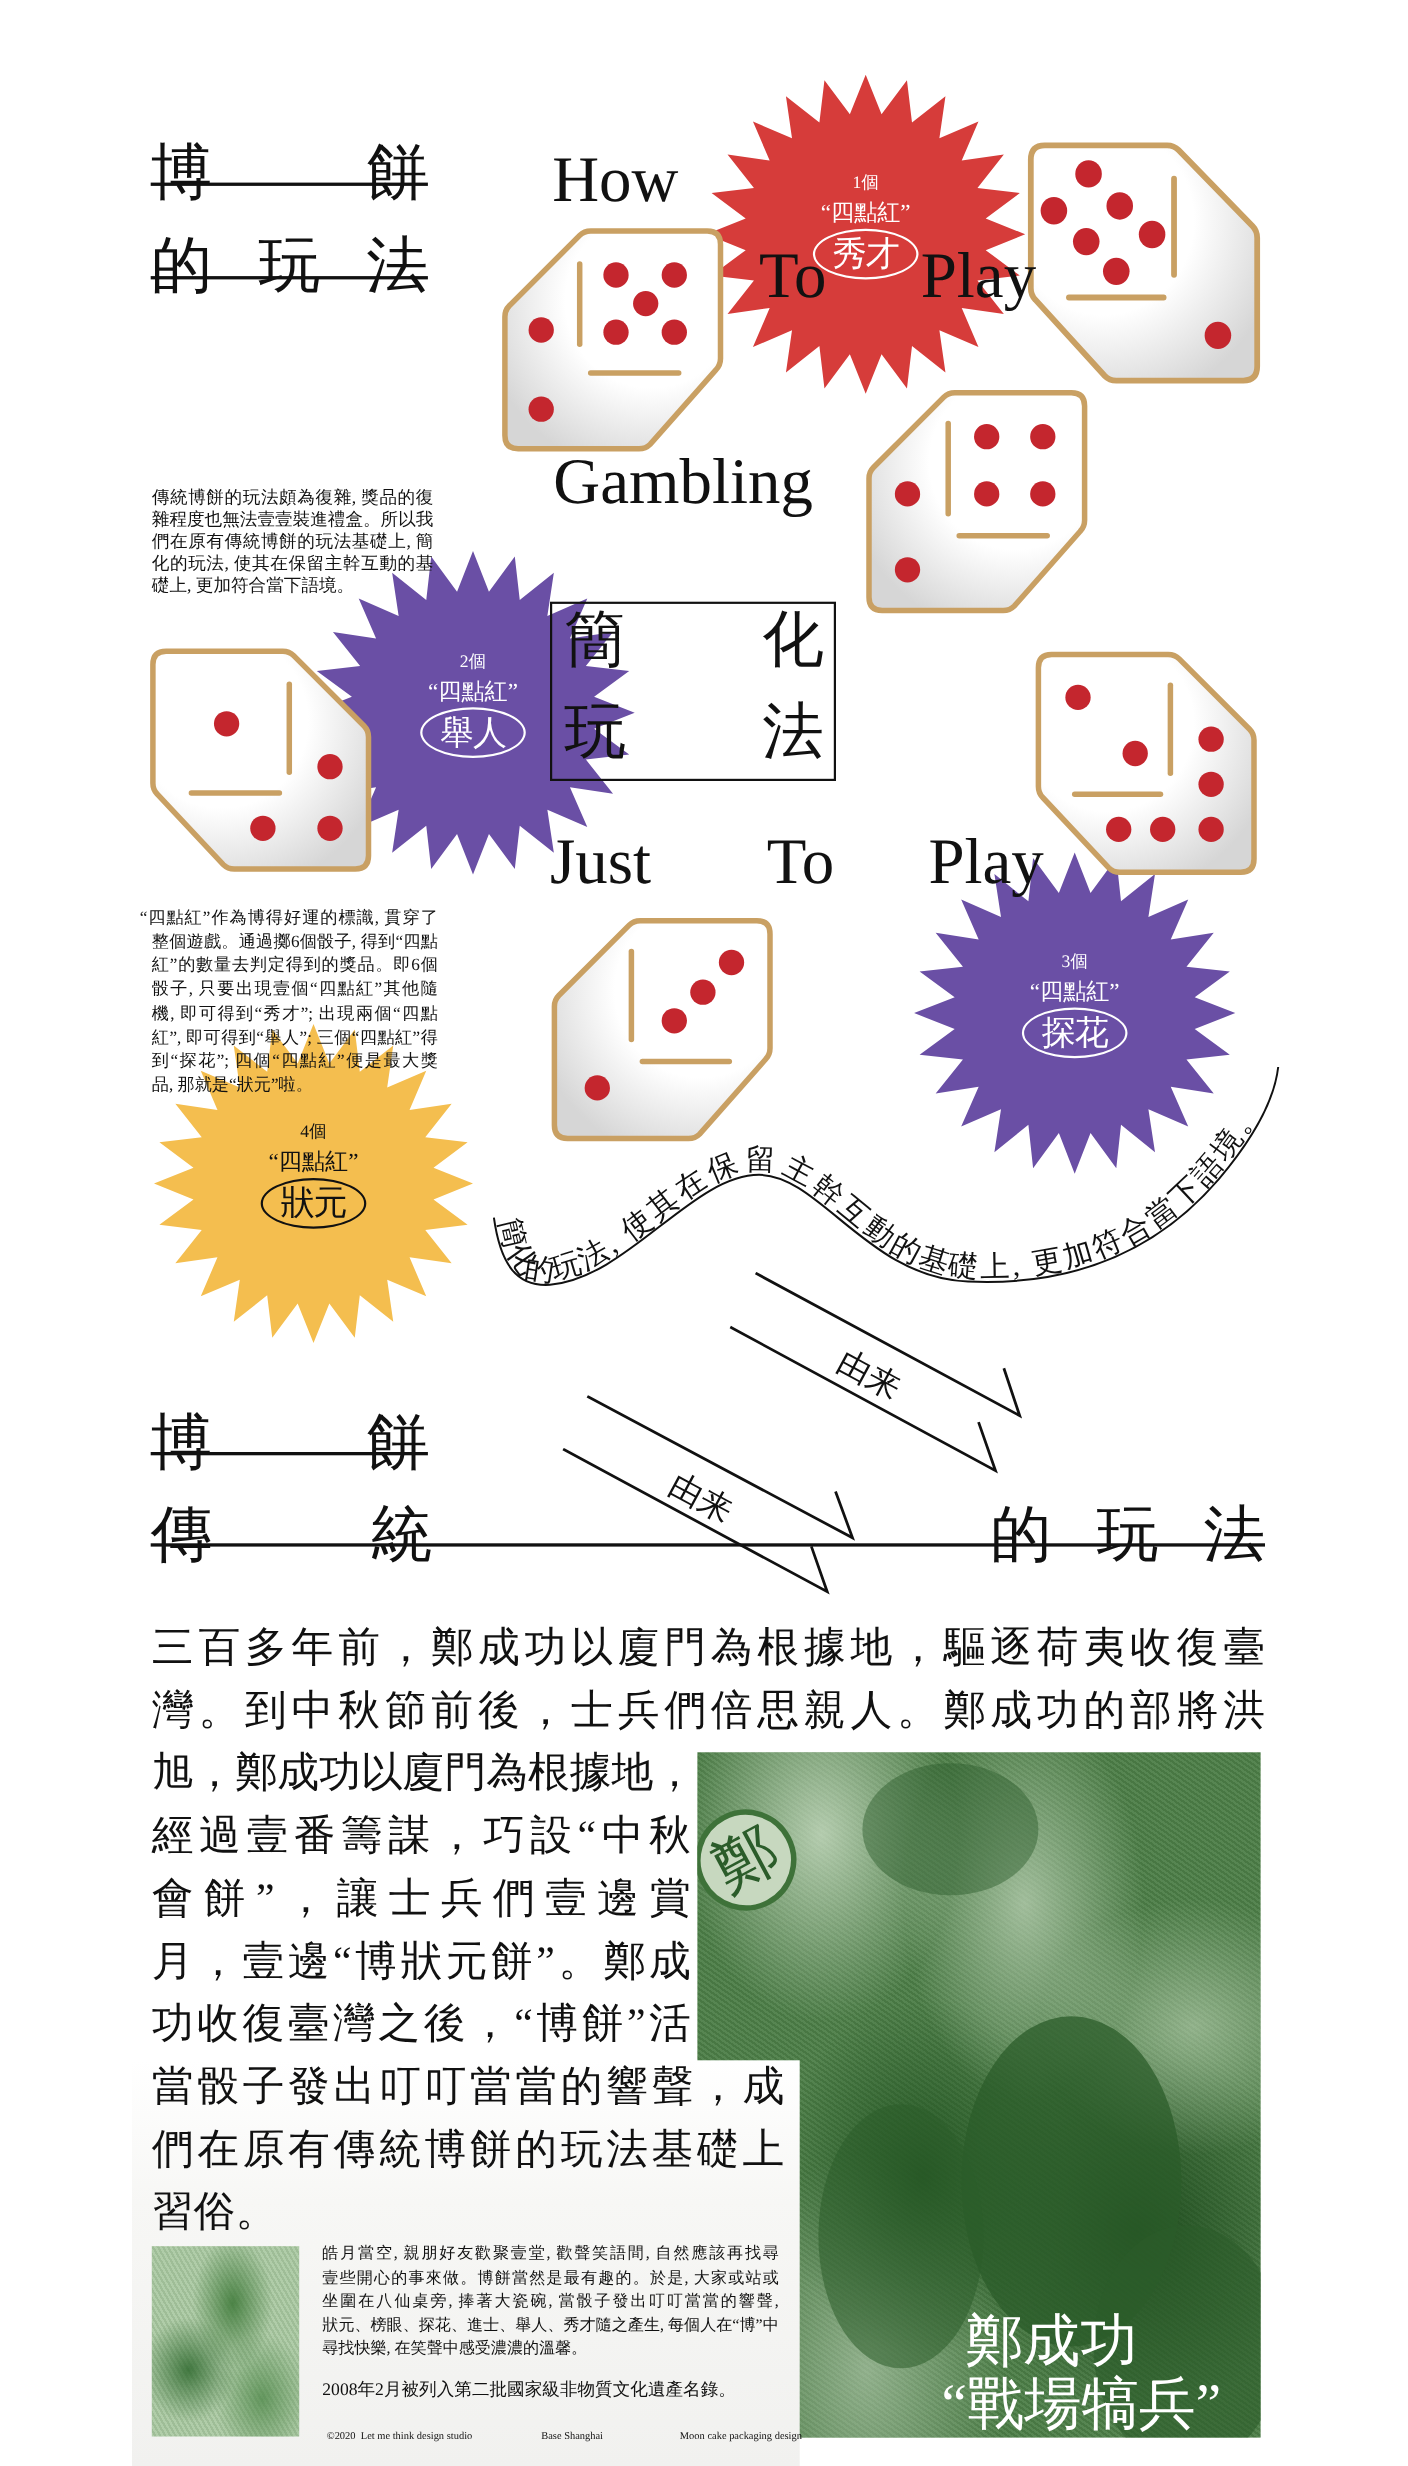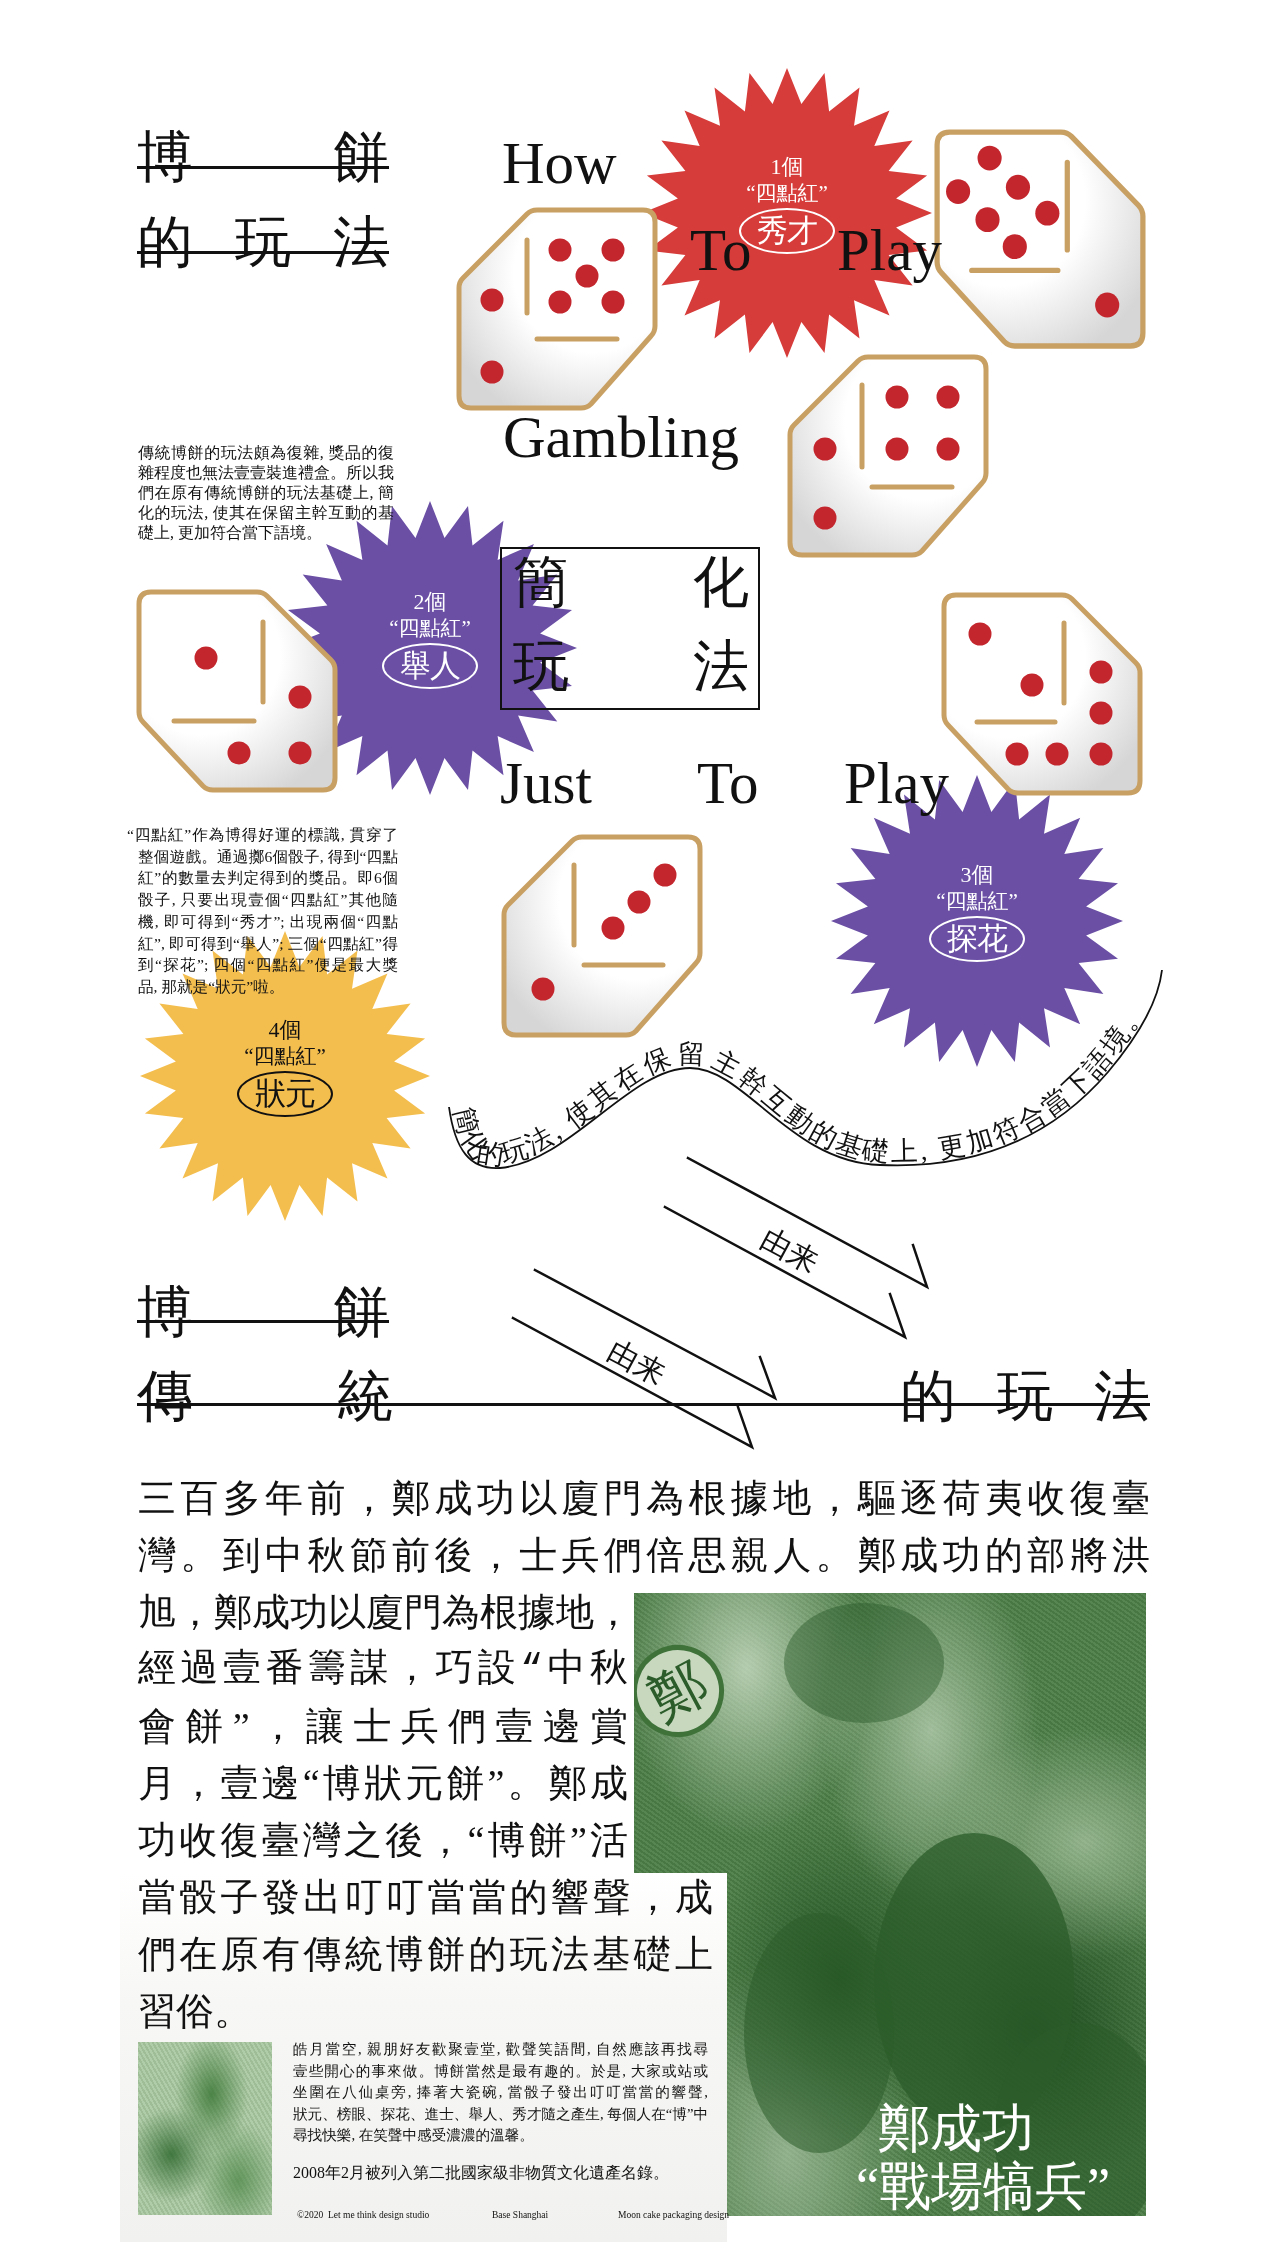--- a/index.html
+++ b/index.html
@@ -25,21 +25,21 @@
     .para { position: absolute; z-index: 4; }
     .para .ln { white-space: nowrap; text-align: justify; text-align-last: justify; }
     .para .ln.last { text-align-last: left; }
     .intro { left: 138px; top: 443px; width: 256px; font-size: 16px; line-height: 20px; }
     .rules { left: 138px; top: 824px; width: 260px; font-size: 15.6px; line-height: 21.7px; }
     .rules .ln.first { margin-left: -11px; }
     .note { left: 293px; top: 2039px; width: 415px; font-size: 14.6px; line-height: 21.6px; }
 
     .badge { position: absolute; width: 200px; text-align: center; z-index: 3; color: #ffffff; }
     .badge.dark { color: #111111; }
-    .badge .count { font-size: 22px; line-height: 26px; height: 26px; }
+    .badge .count { font-size: 16px; line-height: 26px; height: 26px; }
     .badge .label { font-size: 21px; line-height: 26px; height: 26px; }
     .badge .prize { display: inline-block; width: 92px; height: 42px; margin-top: 2px;
                     border: 2px solid currentColor; border-radius: 50%;
                     font-size: 31px; line-height: 42px; letter-spacing: -1px; }
 
     .story-line { position: absolute; left: 138px; height: 57px; font-size: 38px; line-height: 57px;
                   white-space: nowrap; text-align: justify; text-align-last: justify; z-index: 4; }
     .story-line.last { text-align-last: left; }
 
     .green-img {
@@ -276,21 +276,21 @@
     <div class="caption" style="left:244px;top:508px;">鄭成功</div>
     <div class="caption" style="left:222px;top:566px;">“戰場犒兵”</div>
   </div>
 
   <div class="panel"></div>
   <div class="small-img"></div>
 
   <div class="story-line" style="top:1470px;width:1012px;">三百多年前，鄭成功以廈門為根據地，驅逐荷夷收復臺</div>
   <div class="story-line" style="top:1527px;width:1012px;">灣。到中秋節前後，士兵們倍思親人。鄭成功的部將洪</div>
   <div class="story-line" style="top:1584px;width:494px;">旭，鄭成功以廈門為根據地，</div>
-  <div class="story-line" style="top:1641px;width:490px;font-family:Liberation Mono, monospace;">經過壹番籌謀，巧設“中秋</div>
+  <div class="story-line" style="top:1641px;width:490px;">經過壹番籌謀，巧設“中秋</div>
   <div class="story-line" style="top:1698px;width:490px;">會餅”，讓士兵們壹邊賞</div>
   <div class="story-line" style="top:1755px;width:490px;">月，壹邊“博狀元餅”。鄭成</div>
   <div class="story-line" style="top:1812px;width:490px;">功收復臺灣之後，“博餅”活</div>
   <div class="story-line" style="top:1869px;width:575px;">當骰子發出叮叮當當的響聲，成</div>
   <div class="story-line" style="top:1926px;width:575px;">們在原有傳統博餅的玩法基礎上</div>
   <div class="story-line last" style="top:1983px;width:575px;">習俗。</div>
 
   <div class="para note">
     <div class="ln">皓月當空, 親朋好友歡聚壹堂, 歡聲笑語間, 自然應該再找尋</div>
     <div class="ln">壹些開心的事來做。博餅當然是最有趣的。於是, 大家或站或</div>

